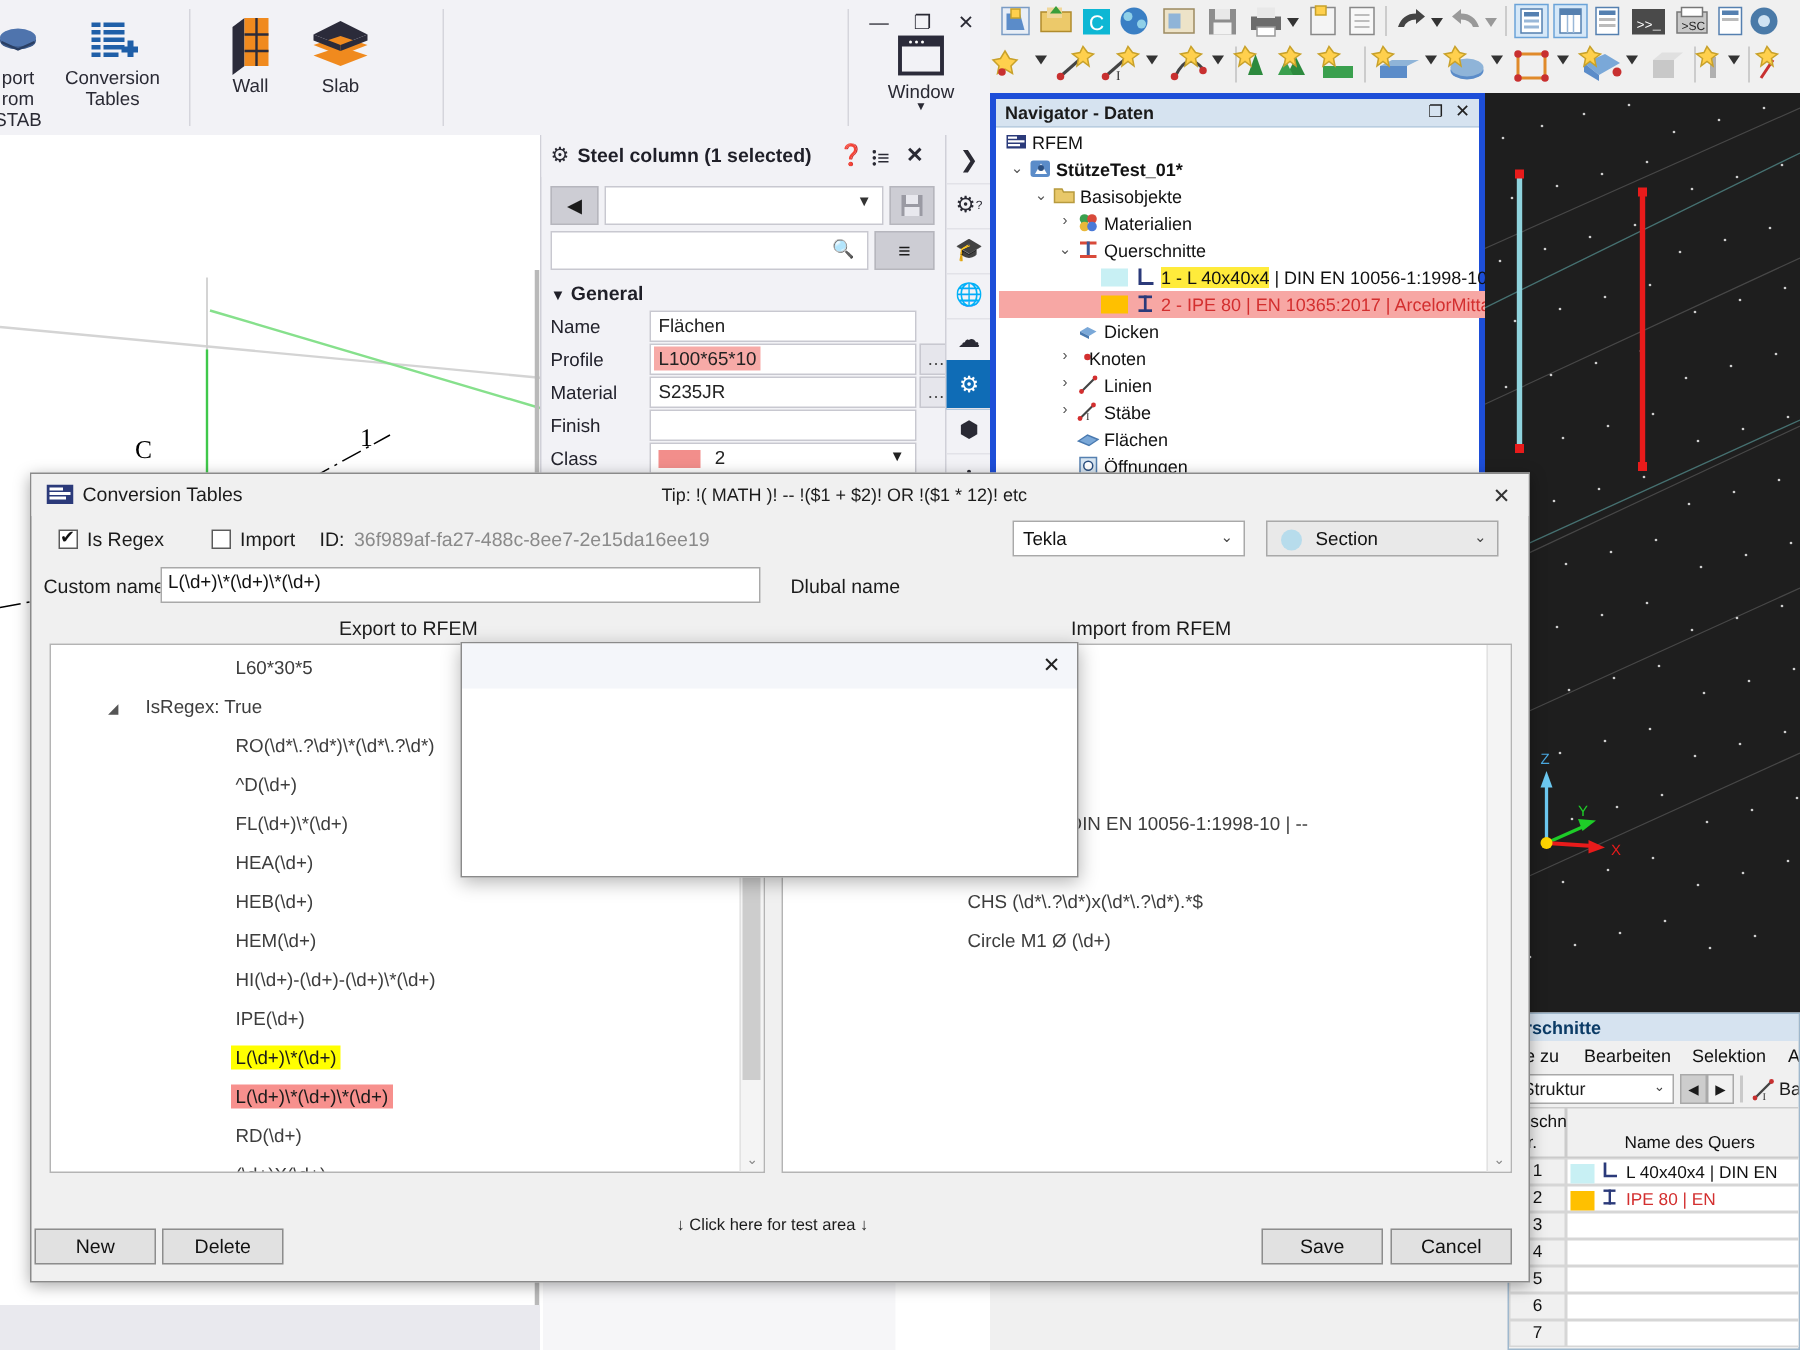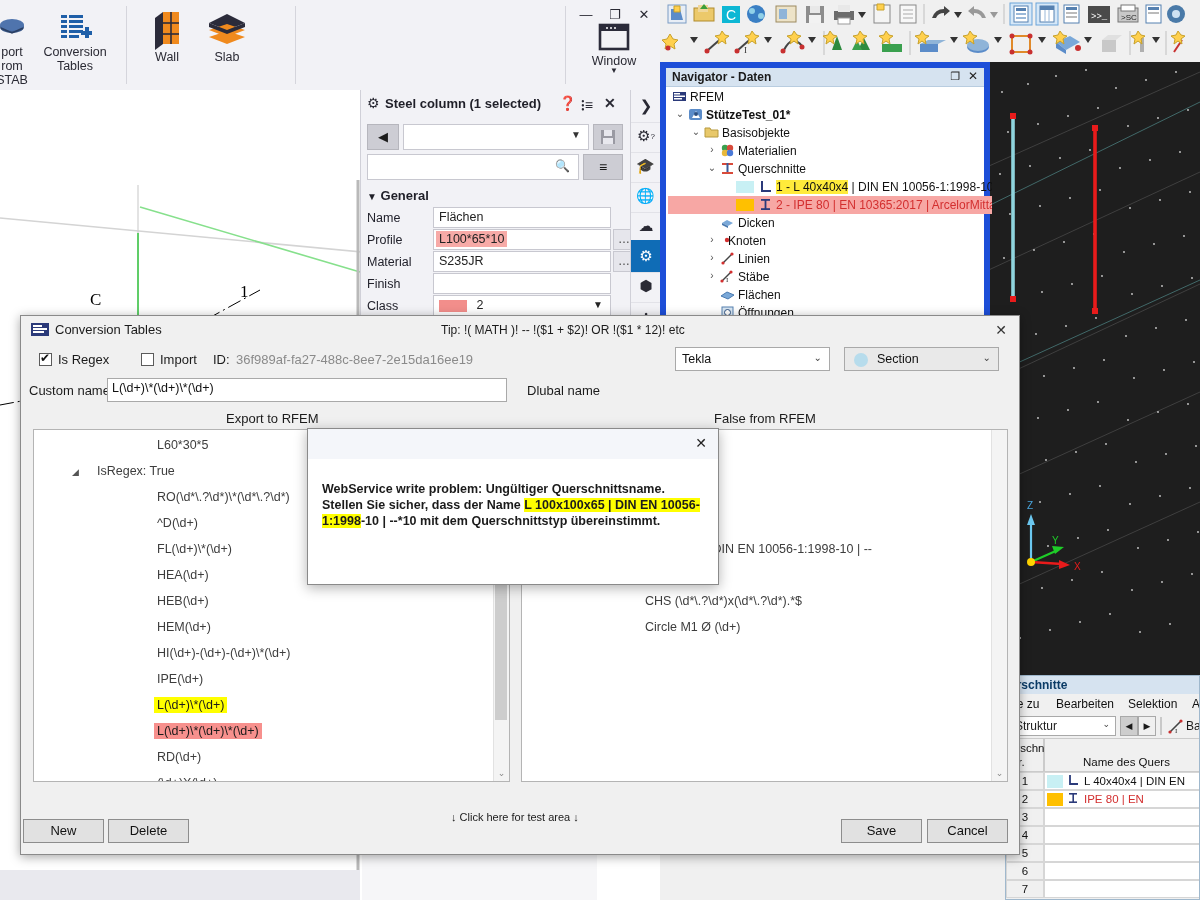--- a/index.html
+++ b/index.html
@@ -39,21 +39,21 @@
   .pbtn3 { position:absolute; width:22px; height:21px; background:#e6e6ec; border:1px solid #c8c8d0; box-sizing:border-box; text-align:center; font-size:12px; color:#444; line-height:18px; }
 
   #prop-sidebar { left:630px; top:90px; width:30px; height:230px; background:#f2f2f6; border-left:1px solid #d0d0d8; }
   .ps-item { position:absolute; left:0; width:30px; height:32px; display:flex; align-items:center; justify-content:center; border-bottom:1px solid #e2e2e8; font-size:15px; color:#2a2a34; }
   .ps-item.active { background:#0f6cb6; color:#ffffff; }
 
   
   #rfem-window { left:660px; top:0; width:540px; height:900px; background:#f0f0f0; }
   #rfem-toolbar { left:660px; top:0; width:540px; height:62px; background:#f0f0f0; border-bottom:1px solid #c9c9c9; }
 
-  #navigator { left:660px; top:62px; width:330px; height:328px; background:#ffffff; border:6px solid #1d4ed8; box-sizing:border-box;}
+  #navigator { left:660px; top:62px; width:330px; height:328px; background:#ffffff; border:4px solid #1d4ed8; box-sizing:border-box;}
   #nav-title { position:absolute; left:0; top:0; width:100%; height:18px; background:#d6e3f0; border-bottom:1px solid #b9cde0; }
   #nav-title .t { position:absolute; left:6px; top:2px; font-size:12px; font-weight:bold; color:#1a1a1a; }
   .nav-row { position:absolute; left:0; height:18px; width:100%; font-size:12px; color:#111; white-space:nowrap; }
   .nav-exp { position:absolute; font-size:10px; color:#555; width:12px; text-align:center; }
   .nav-ico { position:absolute; width:15px; height:15px; top:1px; }
   .nav-lbl { position:absolute; top:2px; }
 
   #viewport3d { left:990px; top:62px; width:210px; height:620px; background:#1e1e1e; overflow:hidden; }
 
   
@@ -752,21 +752,21 @@
       <span style="position:absolute; left:9px; top:5px; width:14px; height:14px; border-radius:50%; background:#b7dcec;"></span>
       <span class="cv" style="left:32px;">Section</span>
       <span class="ca">⌄</span>
     </div>
 
     <span class="clabel" style="left:8px; top:67px;">Custom name</span>
     <div class="tfield" style="left:86px; top:62px; width:400px; height:24px;">L(\d+)\*(\d+)\*(\d+)</div>
     <span class="clabel" style="left:506px; top:67px;">Dlubal name</span>
 
     <span class="clabel" style="left:205px; top:95px;">Export to RFEM</span>
-    <span class="clabel" style="left:693px; top:95px;">False from RFEM</span>
+    <span class="clabel" style="left:693px; top:95px;">Import from RFEM</span>
 
     <div class="listbox" style="left:12px; top:113px; width:477px; height:353px;">
       <div id="left-rows" class="abs" style="left:0; top:0; width:460px;">
           <div class="lrow" style="top: 2px;">
             <span class="" style="position:absolute;left:120px;top:5px;padding:1px 3px;">L60*30*5</span>
           </div>
           <div class="lrow" style="top: 28px;">
             <span class="ltri" style="left:38px; top:9px;">◢</span>
             <span class="" style="position:absolute;left:60px;top:5px;padding:1px 3px;">IsRegex:    True</span>
           </div>
@@ -853,18 +853,15 @@
     <div class="dbtn" style="left:2px; top:503px; width:81px; height:24px; line-height:22px;">New</div>
     <div class="dbtn" style="left:87px; top:503px; width:81px; height:24px; line-height:22px;">Delete</div>
     <div class="dbtn" style="left:820px; top:503px; width:81px; height:24px; line-height:22px;">Save</div>
     <div class="dbtn" style="left:906px; top:503px; width:81px; height:24px; line-height:22px;">Cancel</div>
   </div>
 
   <div id="msgbox" class="abs">
     <div id="msg-title">
       <span id="msg-close">✕</span>
     </div>
-    <div id="msg-text">
-      <span>WebService write problem: Ungültiger Querschnittsname. Stellen Sie sicher, dass der Name </span><span style="background:#ffff00;">L 100x100x65 | DIN EN 10056-1:1998</span><span>-10 | --*10 mit dem Querschnittstyp übereinstimmt.</span>
-    </div>
   </div>
 
 </div>
 
 </body></html>

